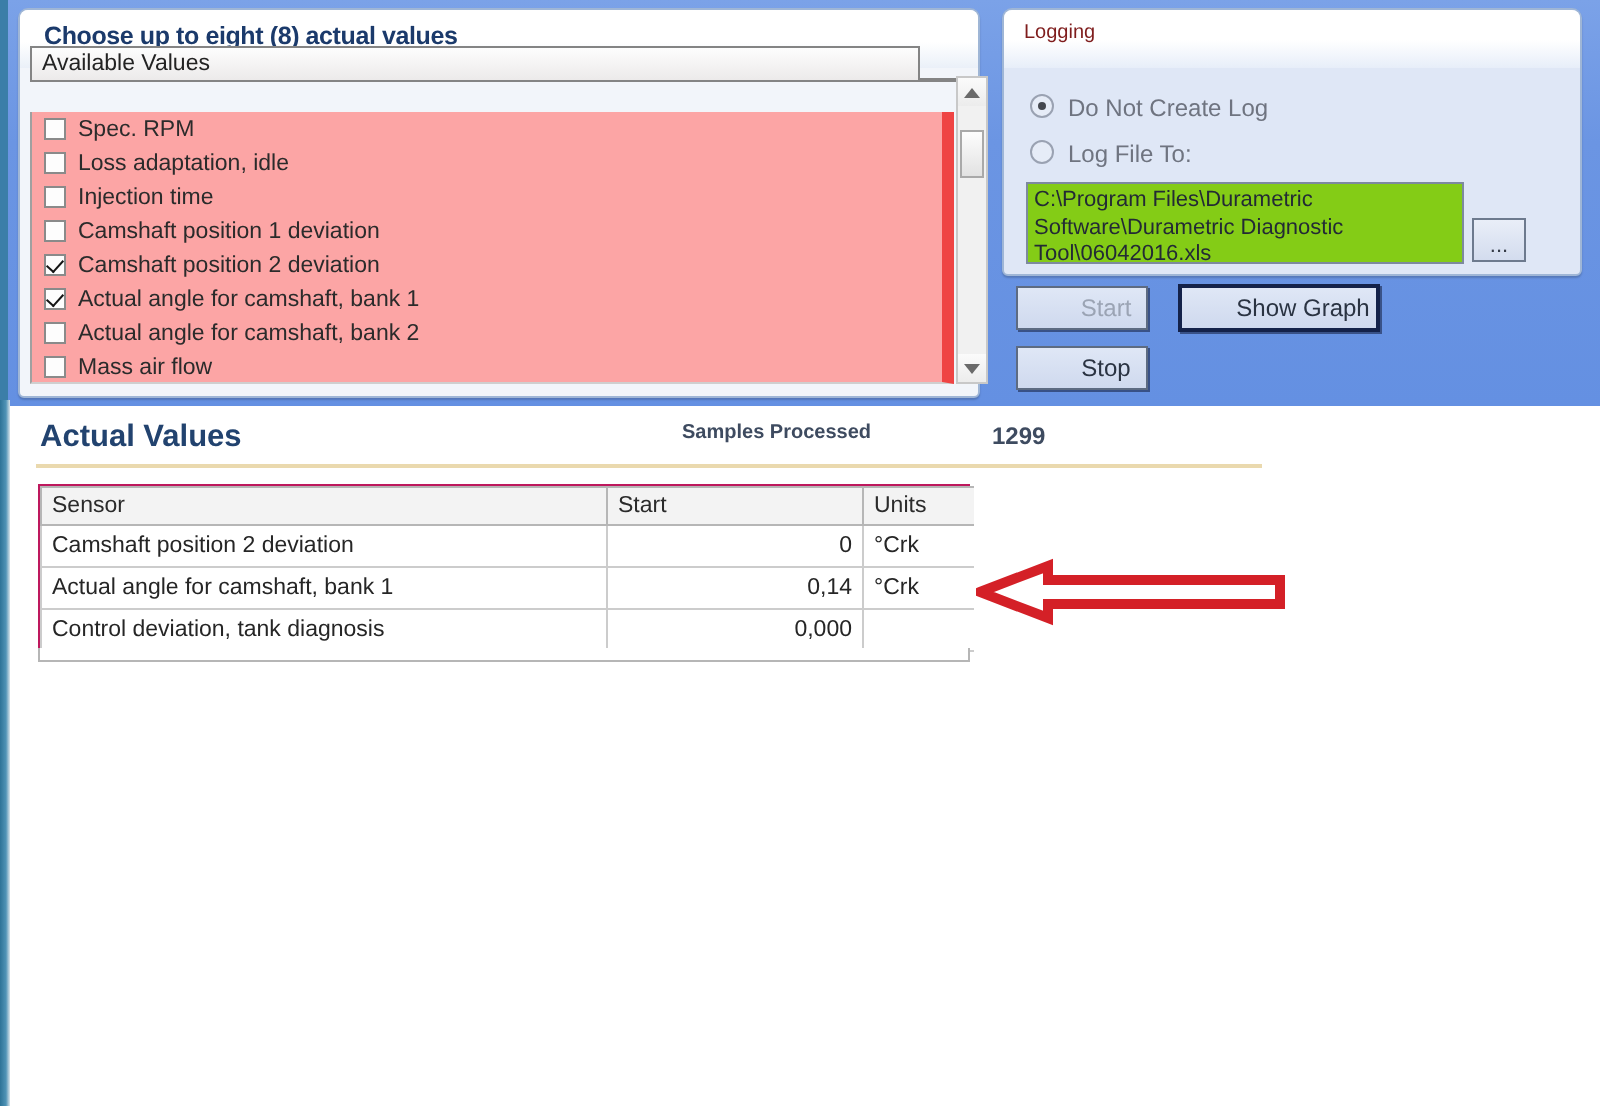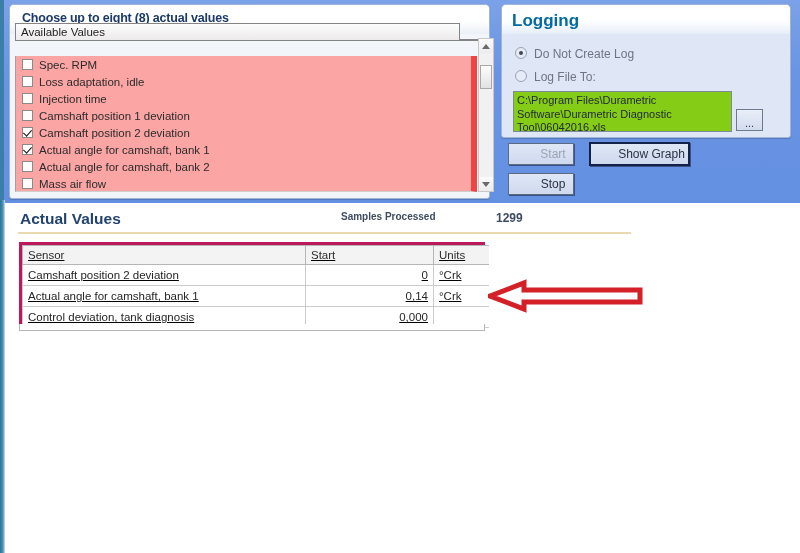--- a/index.html
+++ b/index.html
@@ -189,23 +189,23 @@
   #logging-titlebar {
     position: absolute;
     left: 0; top: 0;
     width: 288px; height: 29px;
     background: linear-gradient(180deg,#ffffff 0%,#ffffff 52%,#e7eef9 100%);
     border-radius: 4px 4px 0 0;
   }
   #logging-title {
     position: absolute;
     left: 10px; top: 6px;
-    font-size: 17px;
-    font-weight: bold;
-    color: #0369a1;
+    font-size: 10px;
+    font-weight: normal;
+    color: #7f1d1d;
   }
   .radio-row {
     position: absolute;
     display: flex;
     align-items: flex-start;
     font-size: 12px;
     color: #6f7480;
     white-space: nowrap;
   }
   #radio-no-log { left: 13px; top: 42px; }
@@ -325,26 +325,25 @@
     width: 613px; height: 2px;
     background: #ead9ae;
     z-index: 20;
   }
 
   
   #values-table {
     position: absolute;
     left: 19px; top: 242px;
     width: 466px;
-    border: 3px solid #be185d;
+    border: 1px solid #be185d;
     background: #701a75;
     border-collapse: collapse;
     z-index: 20;
     box-sizing: border-box;
-    text-decoration: underline;
   }
   #values-table table {
     border-collapse: collapse;
     width: 100%;
     table-layout: fixed;
   }
   #values-table th {
     height: 19px;
     background: #f3f3f3;
     border: 1px solid #b6b6b6;

